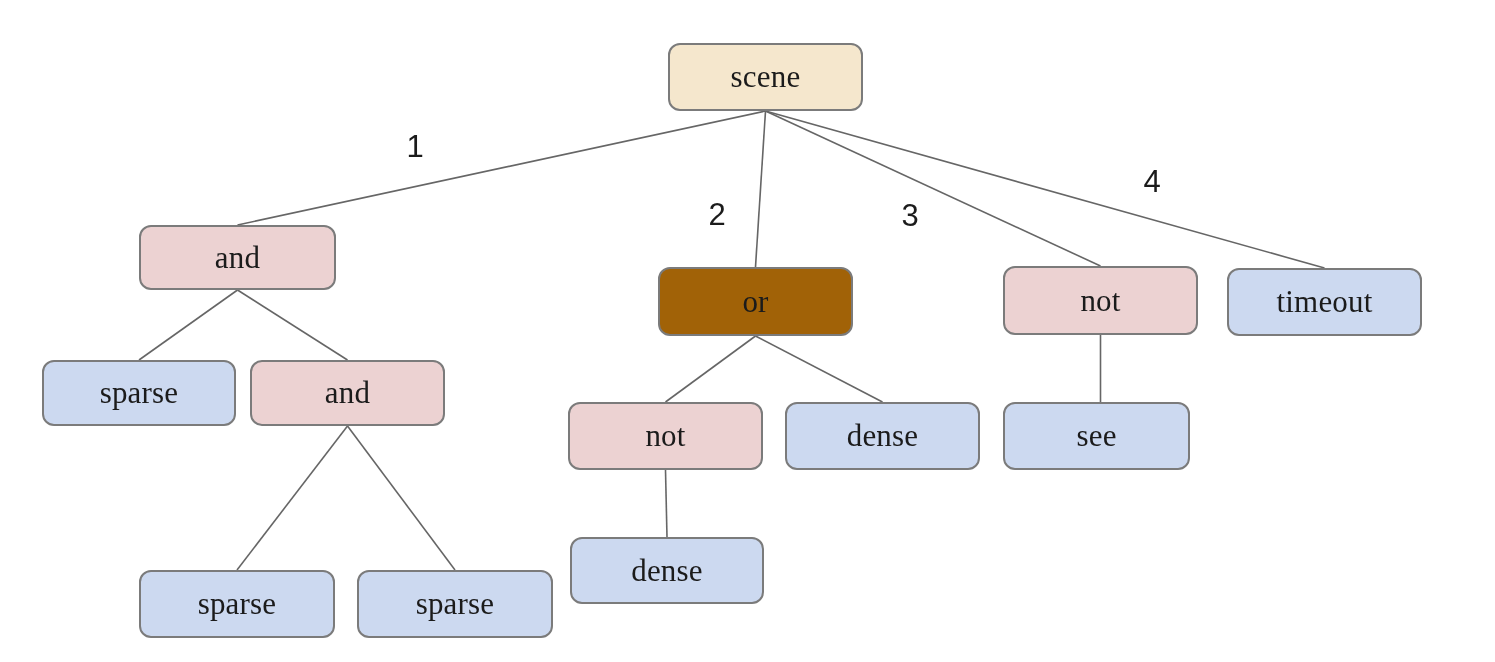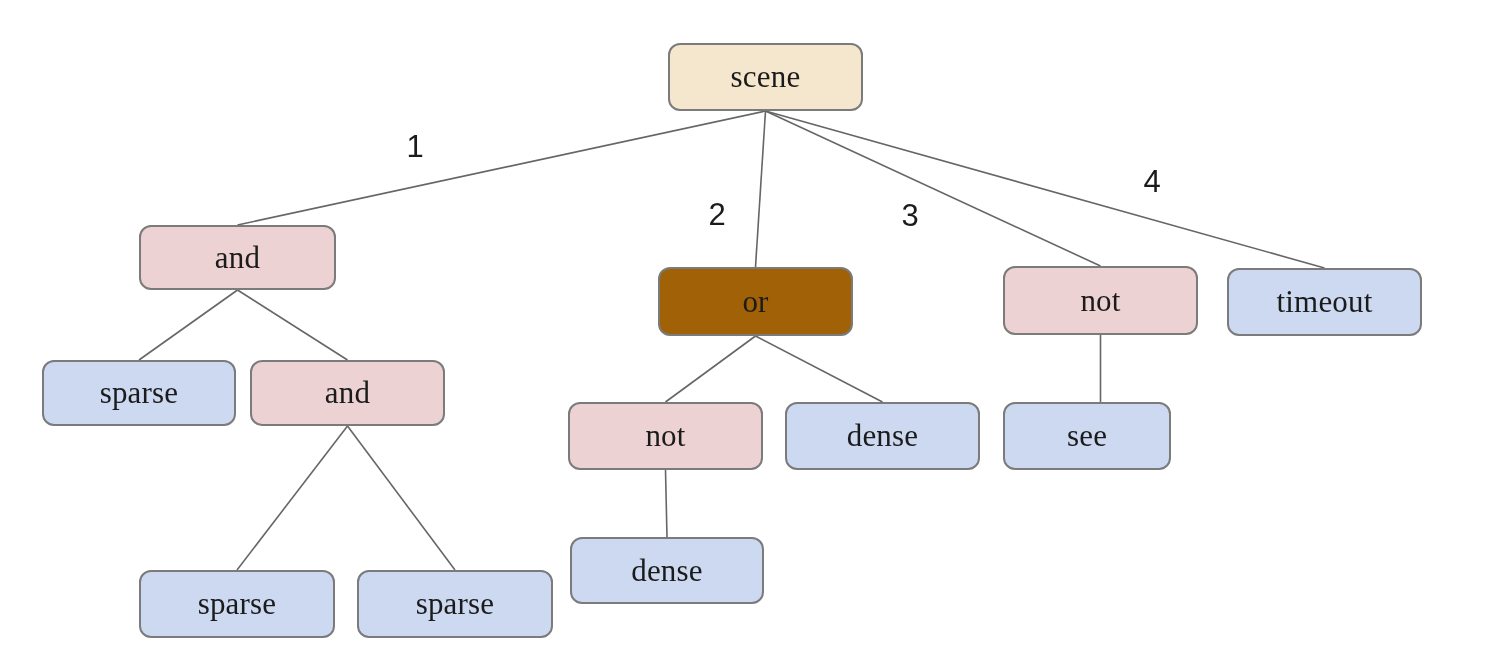--- a/index.html
+++ b/index.html
@@ -69,17 +69,17 @@
     <div class="edge-label" style="left: 1152px; top: 182px; color: rgb(27, 27, 27);">4</div>
     <div class="node root" style="left: 668px; top: 43px; width: 195px; height: 68px; background: rgb(245, 231, 205); border-color: rgb(123, 123, 123); color: rgb(27, 27, 27);">scene</div>
     <div class="node operator" style="left: 139px; top: 225px; width: 197px; height: 65px; background: rgb(236, 210, 210); border-color: rgb(123, 123, 123); color: rgb(27, 27, 27);">and</div>
     <div class="node operator" style="left: 658px; top: 267px; width: 195px; height: 69px; background: #a16207; border-color: rgb(123, 123, 123); color: rgb(27, 27, 27);">or</div>
     <div class="node operator" style="left: 1003px; top: 266px; width: 195px; height: 69px; background: rgb(236, 210, 210); border-color: rgb(123, 123, 123); color: rgb(27, 27, 27);">not</div>
     <div class="node leaf" style="left: 1227px; top: 268px; width: 195px; height: 68px; background: rgb(204, 217, 240); border-color: rgb(123, 123, 123); color: rgb(27, 27, 27);">timeout</div>
     <div class="node leaf" style="left: 42px; top: 360px; width: 194px; height: 66px; background: rgb(204, 217, 240); border-color: rgb(123, 123, 123); color: rgb(27, 27, 27);">sparse</div>
     <div class="node operator" style="left: 250px; top: 360px; width: 195px; height: 66px; background: rgb(236, 210, 210); border-color: rgb(123, 123, 123); color: rgb(27, 27, 27);">and</div>
     <div class="node operator" style="left: 568px; top: 402px; width: 195px; height: 68px; background: rgb(236, 210, 210); border-color: rgb(123, 123, 123); color: rgb(27, 27, 27);">not</div>
     <div class="node leaf" style="left: 785px; top: 402px; width: 195px; height: 68px; background: rgb(204, 217, 240); border-color: rgb(123, 123, 123); color: rgb(27, 27, 27);">dense</div>
-    <div class="node leaf" style="left: 1003px; top: 402px; width: 168px; height: 68px; background: rgb(204, 217, 240); border-color: rgb(123, 123, 123); color: rgb(27, 27, 27);">see</div>
+    <div class="node leaf" style="left: 1003px; top: 402px; width: 187px; height: 68px; background: rgb(204, 217, 240); border-color: rgb(123, 123, 123); color: rgb(27, 27, 27);">see</div>
     <div class="node leaf" style="left: 570px; top: 537px; width: 194px; height: 67px; background: rgb(204, 217, 240); border-color: rgb(123, 123, 123); color: rgb(27, 27, 27);">dense</div>
     <div class="node leaf" style="left: 139px; top: 570px; width: 196px; height: 68px; background: rgb(204, 217, 240); border-color: rgb(123, 123, 123); color: rgb(27, 27, 27);">sparse</div>
     <div class="node leaf" style="left: 357px; top: 570px; width: 196px; height: 68px; background: rgb(204, 217, 240); border-color: rgb(123, 123, 123); color: rgb(27, 27, 27);">sparse</div>
   </div>
 
 </body></html>

